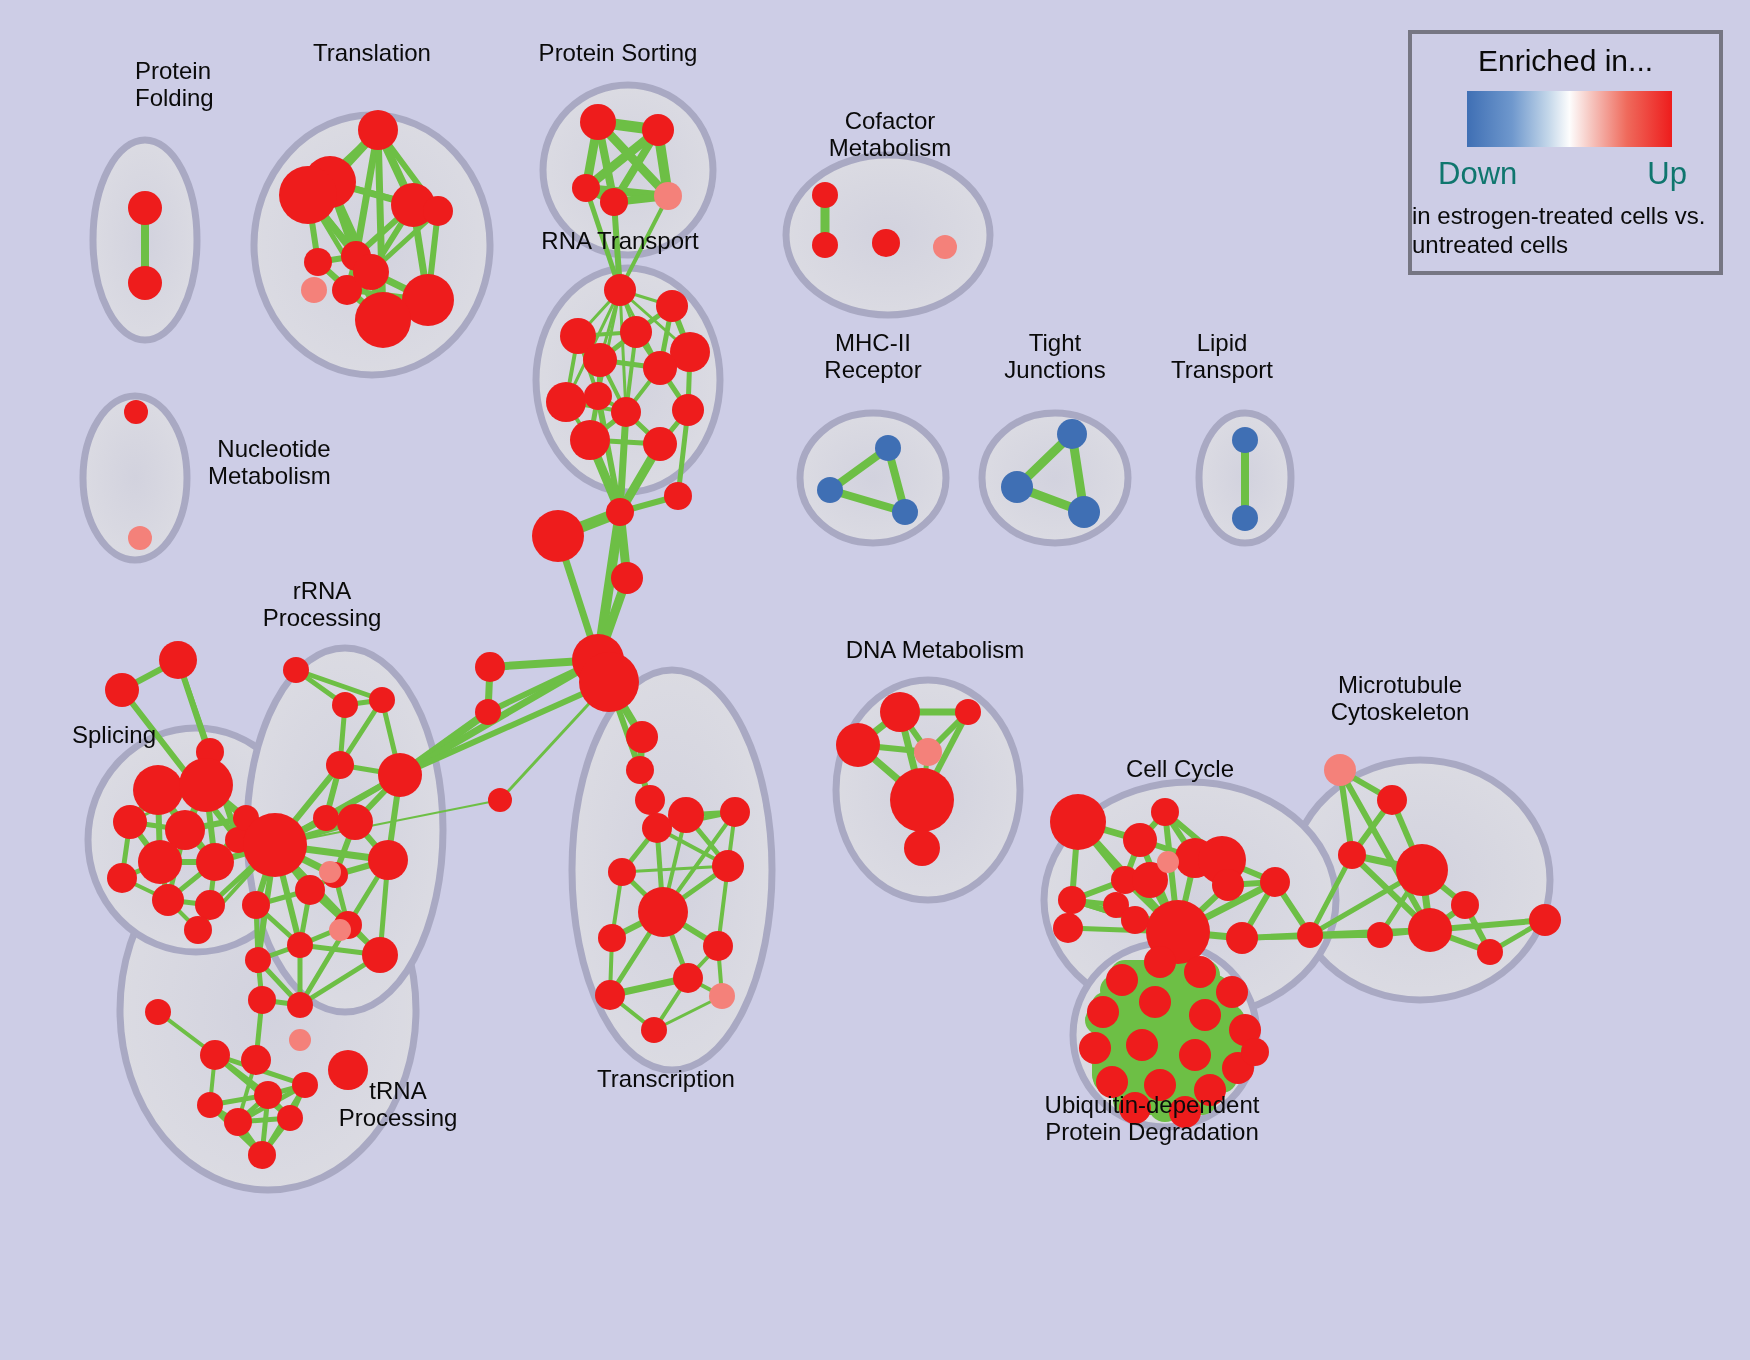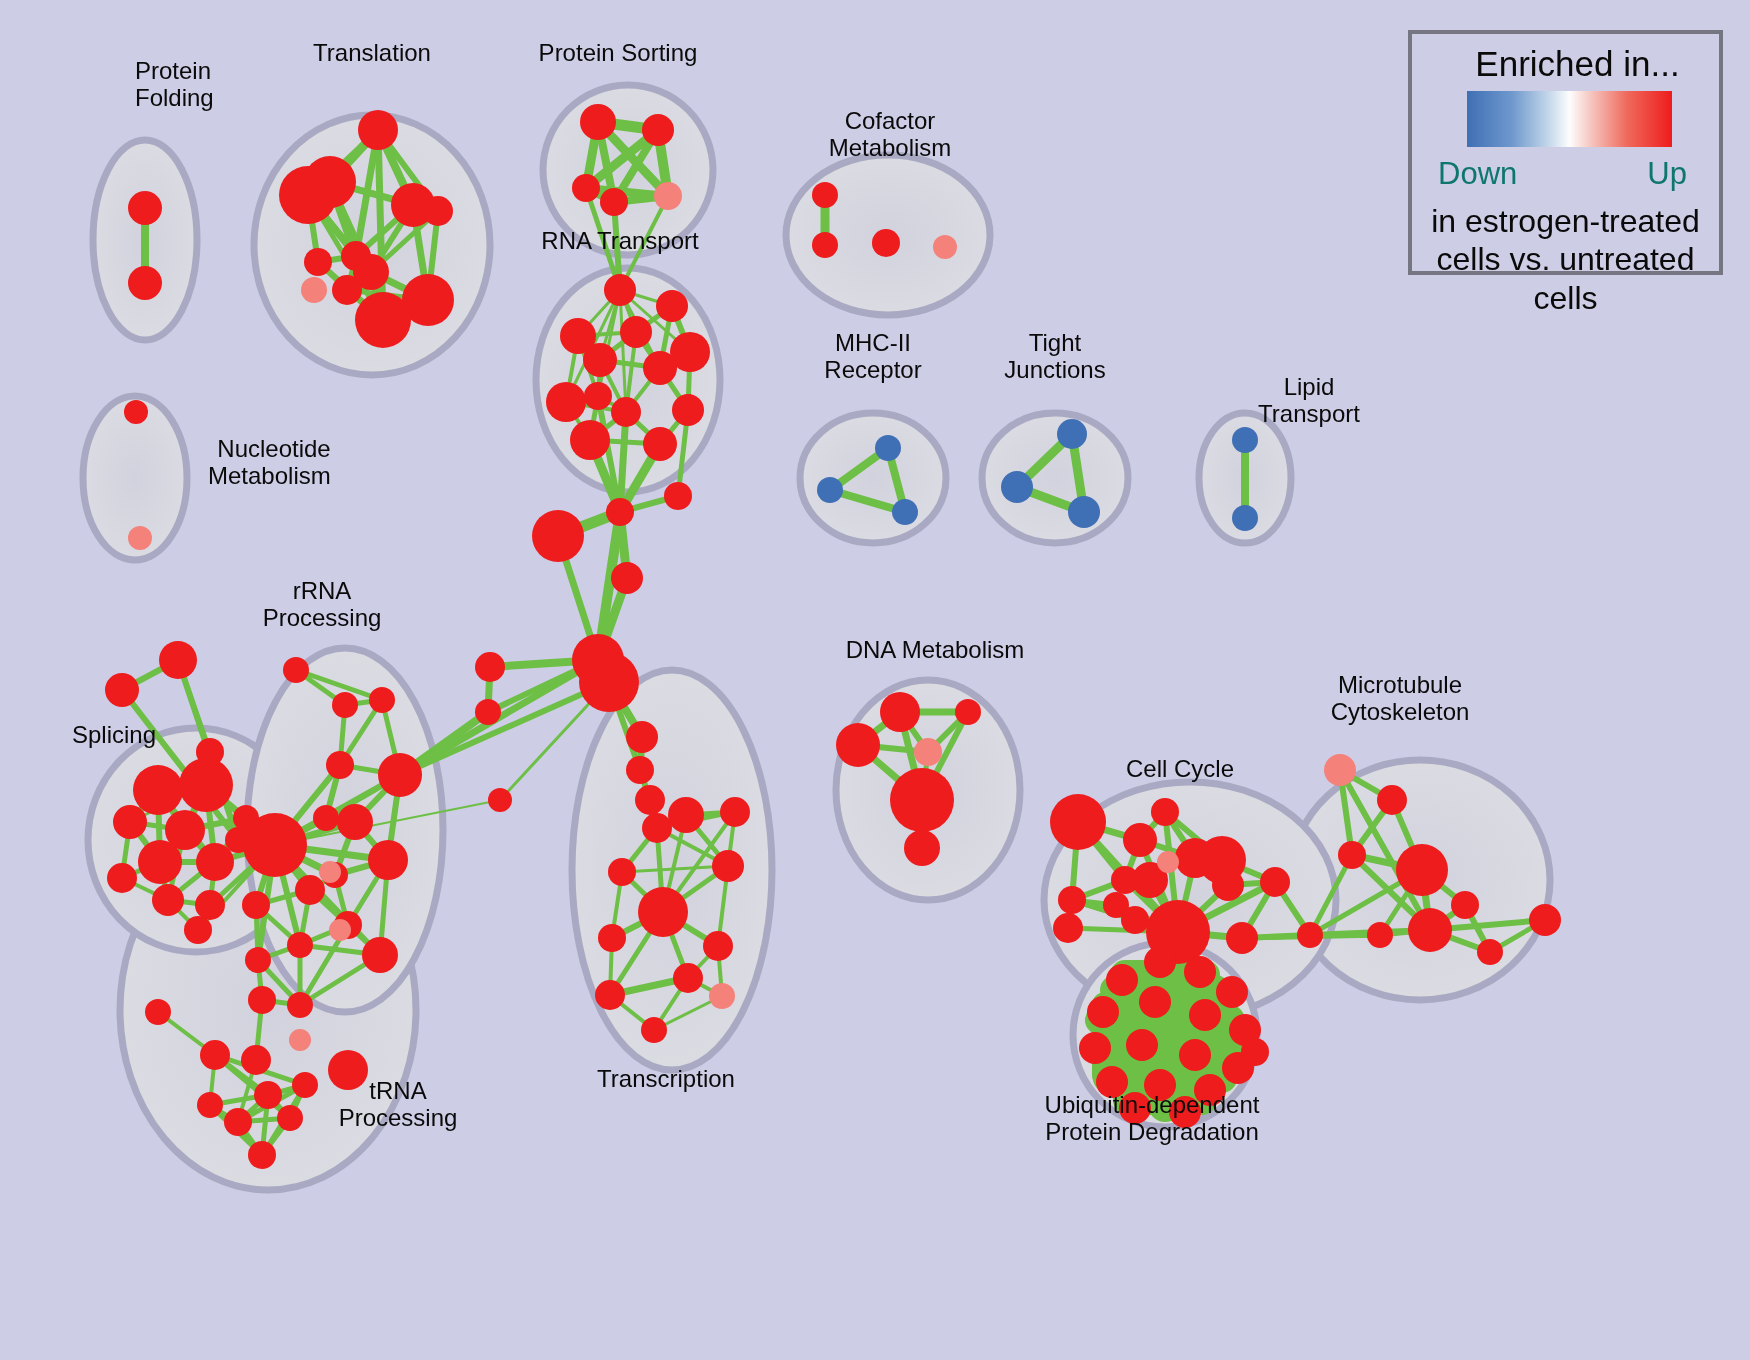--- a/index.html
+++ b/index.html
@@ -4,30 +4,30 @@
 <style>
   html,body{margin:0;padding:0;background:#fff;}
   body{font-family:"Liberation Sans", sans-serif;}
   #stage{position:relative;width:1750px;height:1360px;background:#cdcde6;overflow:hidden;}
   #net{position:absolute;left:0;top:0;width:1750px;height:1360px;}
   .lbl{position:absolute;color:#0a0a0a;font-size:24px;line-height:1.12;font-weight:400;white-space:pre;}
   .lbl.c{text-align:center;transform:translateX(-50%);}
   
   #legend{position:absolute;left:1408px;top:30px;width:315px;height:245px;
           background:#cdcde6;border:4px solid #767683;box-sizing:border-box;}
-  #legend-title{position:absolute;top:10px;left:12px;width:100%;text-align:center;
-                font-size:35px;color:#0a0a0a;}
+  #legend-title{position:absolute;top:10px;left:0;width:100%;text-align:center;
+                font-size:30px;color:#0a0a0a;}
   #legend-bar{position:absolute;left:55px;top:57px;width:205px;height:56px;
               background:linear-gradient(to right,#3f6fb4 0%,#6f98cd 22%,#c5d8ea 40%,#fdfdfd 50%,
               #f6c8c2 60%,#ef6a5c 78%,#ee1c1c 100%);}
   .leg-side{position:absolute;top:122px;font-size:31px;color:#0f766e;}
   #leg-down{left:26px;}
   #leg-up{right:32px;}
-  #legend-sub{position:absolute;top:168px;left:0;width:100%;text-align:center;
-              font-size:32px;line-height:1.2;color:#0a0a0a;}
+  #legend-sub{position:absolute;top:168px;left:0;width:100%;
+              font-size:24px;line-height:1.2;color:#0a0a0a;}
 </style>
 </head>
 <body>
 
 <div id="stage">
 
   <svg id="net" viewBox="0 0 1750 1360" xmlns="http://www.w3.org/2000/svg">
     <defs>
       <radialGradient id="cg" cx="50%" cy="50%" r="65%">
         <stop offset="0%" stop-color="#d2d2de"></stop>
@@ -637,21 +637,21 @@
 Folding</div>
       <div class="lbl c" style="left: 372px; top: 40px;">Translation</div>
       <div class="lbl c" style="left: 618px; top: 40px;">Protein Sorting</div>
       <div class="lbl c" style="left: 890px; top: 72px; margin-top: 36px;">Cofactor
 Metabolism</div>
       <div class="lbl c" style="left: 620px; top: 228px;">RNA Transport</div>
       <div class="lbl c" style="left: 873px; top: 330px;">MHC-II
 Receptor</div>
       <div class="lbl c" style="left: 1055px; top: 330px;">Tight
 Junctions</div>
-      <div class="lbl c" style="left: 1309px; top: 330px; margin-top: 44px;">Lipid
+      <div class="lbl c" style="left: 1222px; top: 330px;">Lipid
 Transport</div>
       <div class="lbl" style="left: 208px; top: 436px; text-align: right;">Nucleotide
 Metabolism</div>
       <div class="lbl c" style="left: 322px; top: 578px;">rRNA
 Processing</div>
       <div class="lbl" style="left: 72px; top: 722px;">Splicing</div>
       <div class="lbl c" style="left: 935px; top: 637px;">DNA Metabolism</div>
       <div class="lbl c" style="left: 1400px; top: 672px;">Microtubule
 Cytoskeleton</div>
       <div class="lbl c" style="left: 1180px; top: 756px;">Cell Cycle</div>

